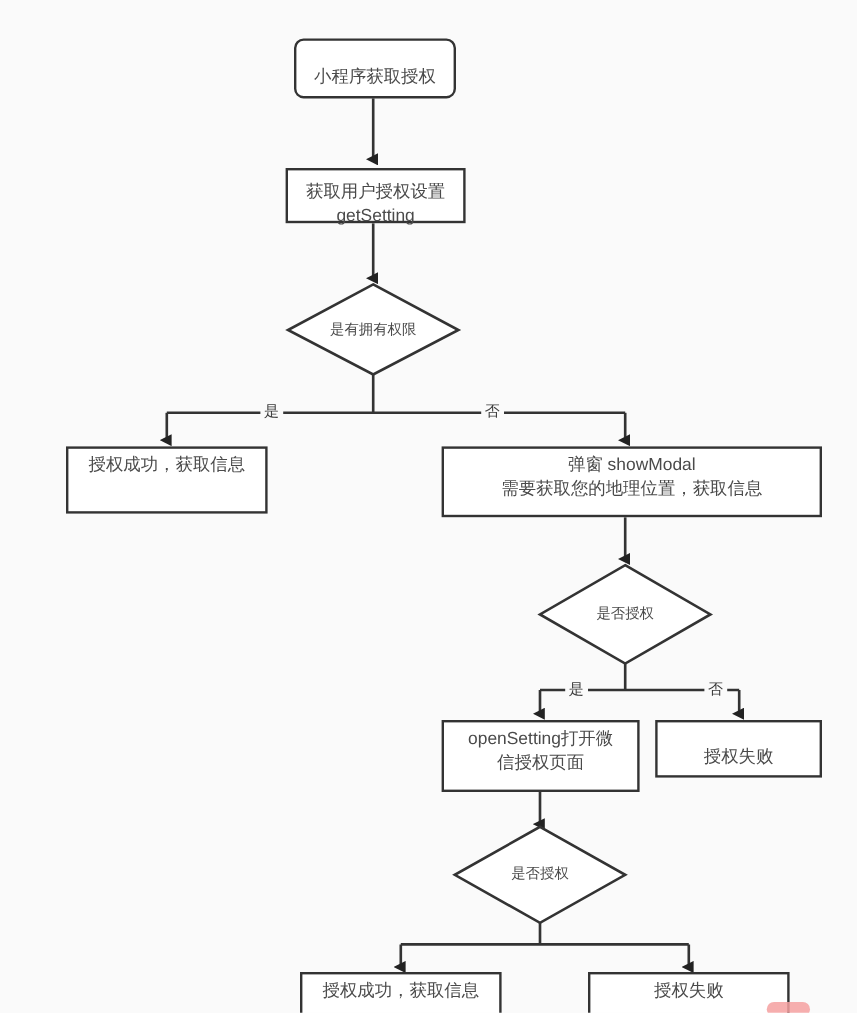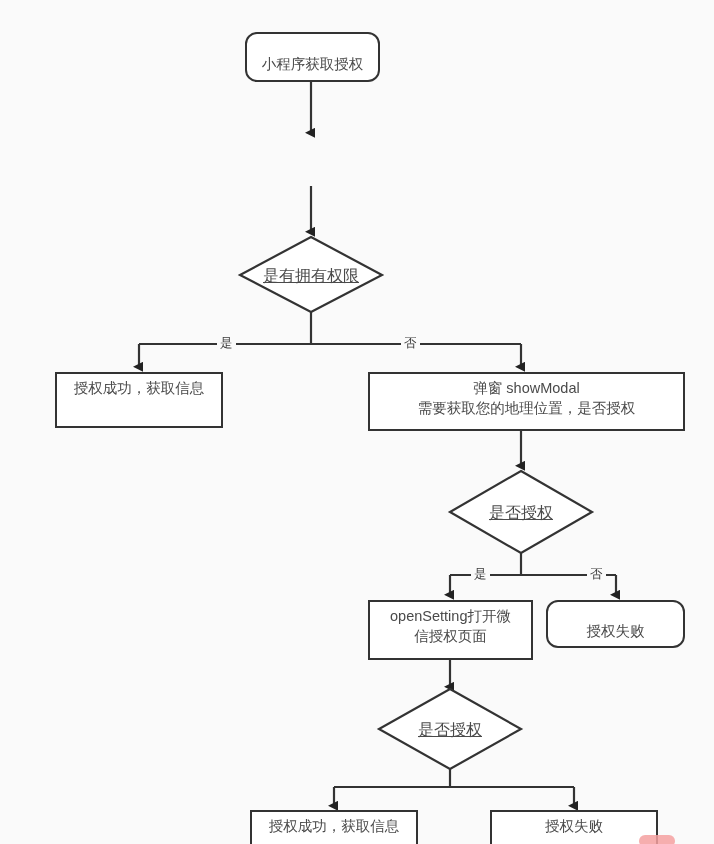--- a/index.html
+++ b/index.html
@@ -43,30 +43,28 @@
     padding-top: 5px;
   }
   .node.rounded {
     border-radius: 8px;
   }
   .node.center-v {
     display: flex;
     align-items: center;
     justify-content: center;
     padding-top: 16px;
-    border-radius: 12px;
   }
   .diamond-label {
     position: absolute;
     color: #4a4a4a;
-    font-size: 16px;
+    font-size: 12px;
     text-align: center;
     white-space: nowrap;
     pointer-events: none;
-    text-decoration: underline;
   }
   .edge-label {
     position: absolute;
     color: #3a3a3a;
     font-size: 12.5px;
     background: #fafafa;
     padding: 0 3px;
     line-height: 1;
     white-space: nowrap;
   }
@@ -117,27 +115,29 @@
       <path d="M574,787 L574,806" marker-end="url(#arrow)"></path>
 
       <polygon points="311,237 382,275 311,312 240,275" fill="#ffffff" stroke="#333333" stroke-width="2.2"></polygon>
       <polygon points="521,471 592,512 521,553 450,512" fill="#ffffff" stroke="#333333" stroke-width="2.2"></polygon>
       <polygon points="450,689 521,729 450,769 379,729" fill="#ffffff" stroke="#333333" stroke-width="2.2"></polygon>
     </g>
   </svg>
 
   <div class="node rounded center-v" style="left:245px; top:32px; width:135px; height:50px;">小程序获取授权</div>
 
+  <div class="node center-v" style="left:238px; top:140px; width:150px; height:46px;">获取用户授权设置
+getSetting</div>
 
   <div class="diamond-label" style="left:240px; top:266px; width:142px;">是有拥有权限</div>
 
   <div class="node" style="left:55px; top:372px; width:168px; height:56px;">授权成功，获取信息</div>
 
   <div class="node" style="left:368px; top:372px; width:317px; height:59px;">弹窗 showModal
-需要获取您的地理位置，是否授权</div>
+需要获取您的地理位置，获取信息</div>
 
   <div class="diamond-label" style="left:450px; top:503px; width:142px;">是否授权</div>
 
   <div class="node" style="left:368px; top:600px; width:165px; height:60px;">openSetting打开微
 信授权页面</div>
 
   <div class="node center-v" style="left:546px; top:600px; width:139px; height:48px;">授权失败</div>
 
   <div class="diamond-label" style="left:379px; top:720px; width:142px;">是否授权</div>
 

